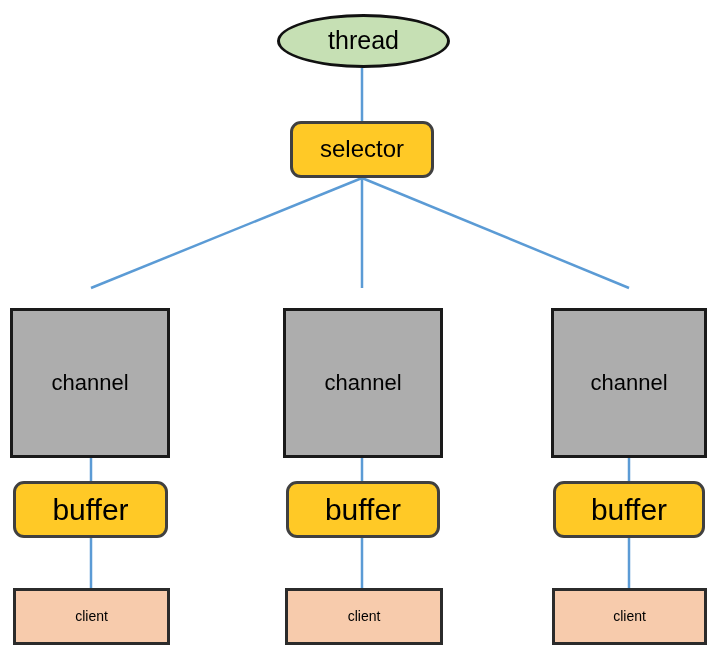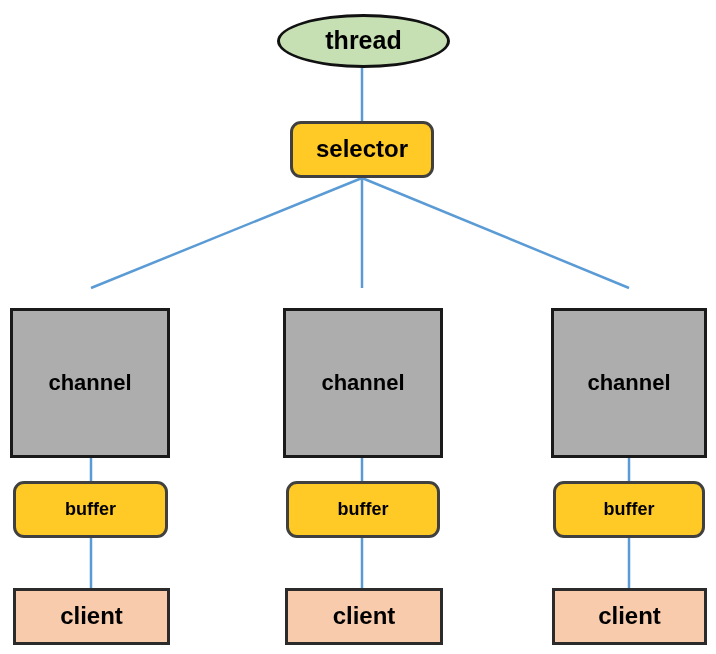--- a/index.html
+++ b/index.html
@@ -30,50 +30,49 @@
     position: absolute;
     box-sizing: border-box;
     display: flex;
     align-items: center;
     justify-content: center;
     color: #000000;
     text-align: center;
     line-height: 1.1;
     white-space: nowrap;
     z-index: 2;
-    font-weight: bold;
   }
   .node-thread {
     border: 3px solid #111111;
     border-radius: 50%;
     background: #c6e0b4;
     font-size: 25px;
   }
   .node-selector,
   .node-buffer {
     border: 3px solid #404040;
     border-radius: 11px;
     background: #ffc926;
   }
   .node-selector {
     font-size: 24px;
   }
   .node-buffer {
-    font-size: 18px;
+    font-size: 30px;
   }
   .node-channel {
     border: 3px solid #1a1a1a;
     background: #adadad;
     font-size: 22px;
     margin-top: 20px;
   }
   .node-client {
     border: 3px solid #2b2b2b;
     background: #f7cbac;
-    font-size: 24px;
+    font-size: 14px;
   }
 </style>
 </head>
 <body style="background: rgb(255, 255, 255);">
 
 <div id="diagram-canvas" style="background: rgb(255, 255, 255);">
 
   <svg id="connector-layer" viewBox="0 0 716 654">
     <line x1="362" y1="68" x2="362" y2="121" stroke="#5B9BD5" stroke-width="2.5"></line>
     <line x1="362" y1="178" x2="91" y2="288" stroke="#5B9BD5" stroke-width="2.5"></line>

